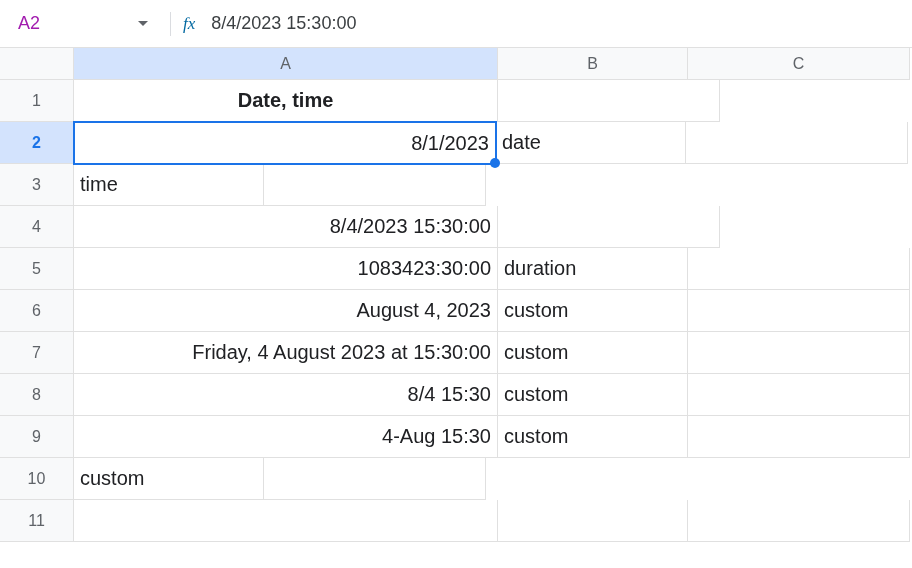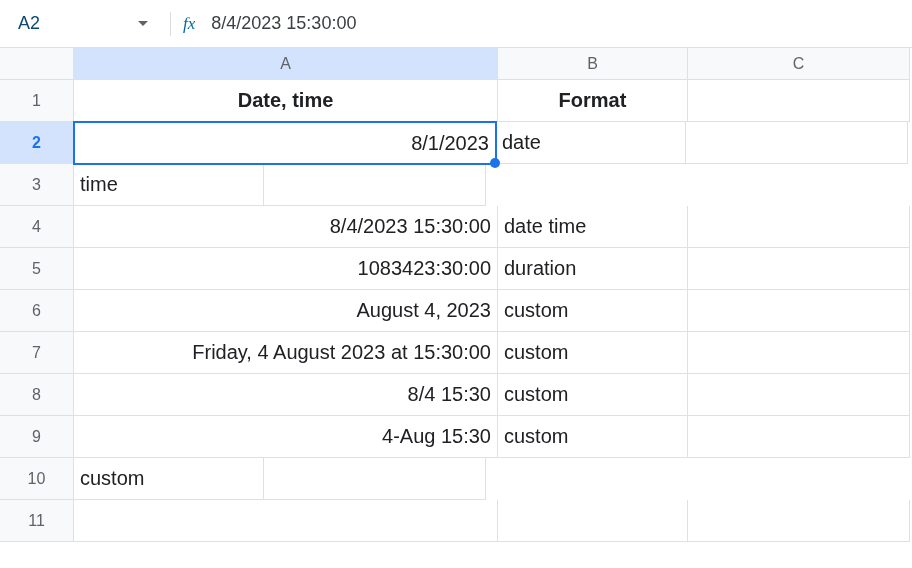--- a/index.html
+++ b/index.html
@@ -23,21 +23,21 @@
       border-bottom: 1px solid #e0e0e0;
       padding: 0 8px;
     }
     .name-box {
       width: 150px;
       height: 36px;
       display: flex;
       align-items: center;
       padding: 0 10px;
       font-size: 18px;
-      color: #0c4a6e;
+      color: #a21caf;
       justify-content: flex-end;
     }
     .name-box-text {
       flex: 1;
     }
     .dropdown-arrow {
       width: 0;
       height: 0;
       border-left: 5px solid transparent;
       border-right: 5px solid transparent;
@@ -182,21 +182,20 @@
   <div class="col-headers">
     <div class="corner-cell"></div>
     <div class="col-header col-a">A</div>
     <div class="col-header col-b">B</div>
     <div class="col-header col-c">C</div>
   </div>
 
   <div class="data-row">
     <div class="row-header">1</div>
     <div class="cell col-a header-cell">Date, time</div>
-    <div class="cell col-b header-cell">Format</div>
     <div class="cell col-c"></div>
   </div>
 
   <div class="data-row">
     <div class="row-header selected">2</div>
     <div class="cell col-a selected">
       <span>8/1/2023</span>
       <div class="selection-handle"></div>
     </div>
     <div class="cell col-b">date</div>
@@ -205,21 +204,20 @@
 
   <div class="data-row">
     <div class="row-header">3</div>
     <div class="cell col-b">time</div>
     <div class="cell col-c"></div>
   </div>
 
   <div class="data-row">
     <div class="row-header">4</div>
     <div class="cell col-a">8/4/2023 15:30:00</div>
-    <div class="cell col-b">date time</div>
     <div class="cell col-c"></div>
   </div>
 
   <div class="data-row">
     <div class="row-header">5</div>
     <div class="cell col-a">1083423:30:00</div>
     <div class="cell col-b">duration</div>
     <div class="cell col-c"></div>
   </div>
 

